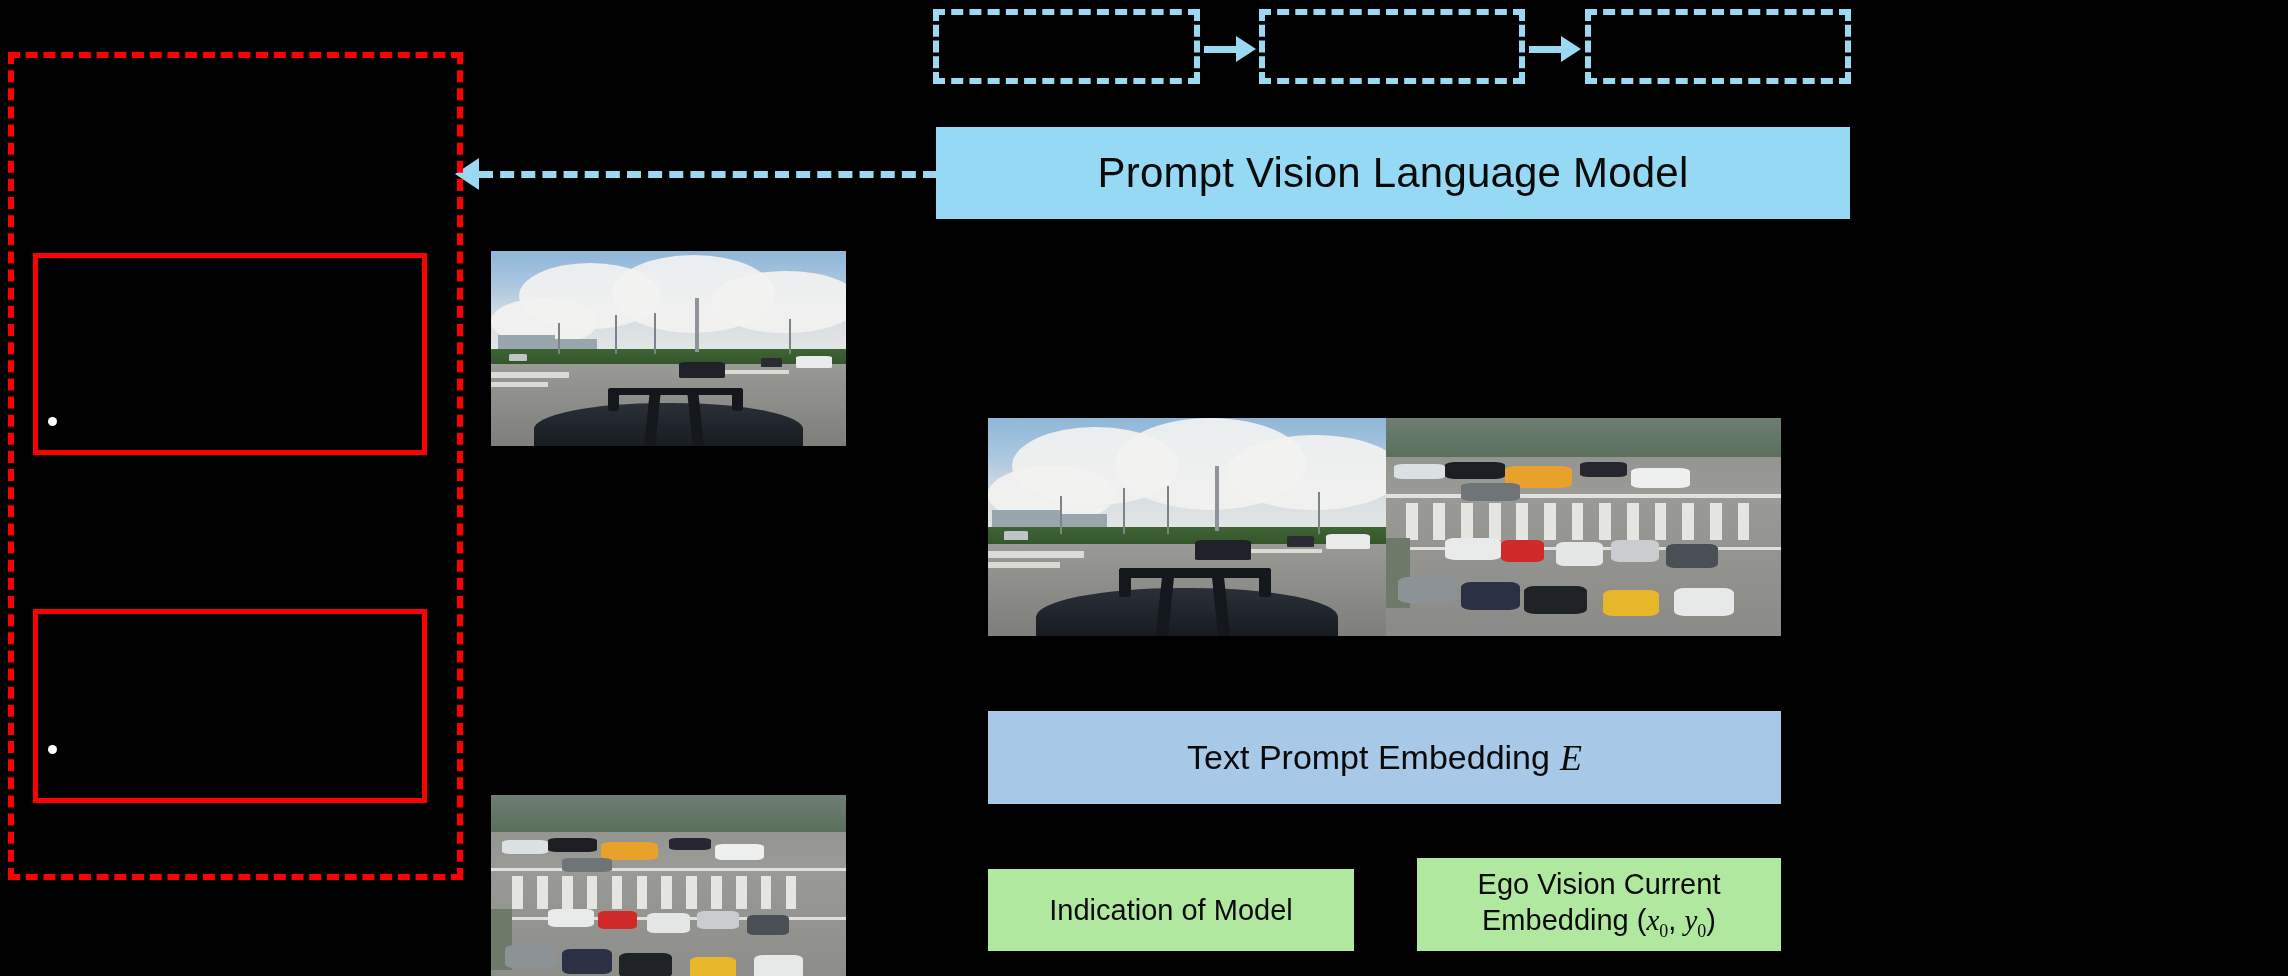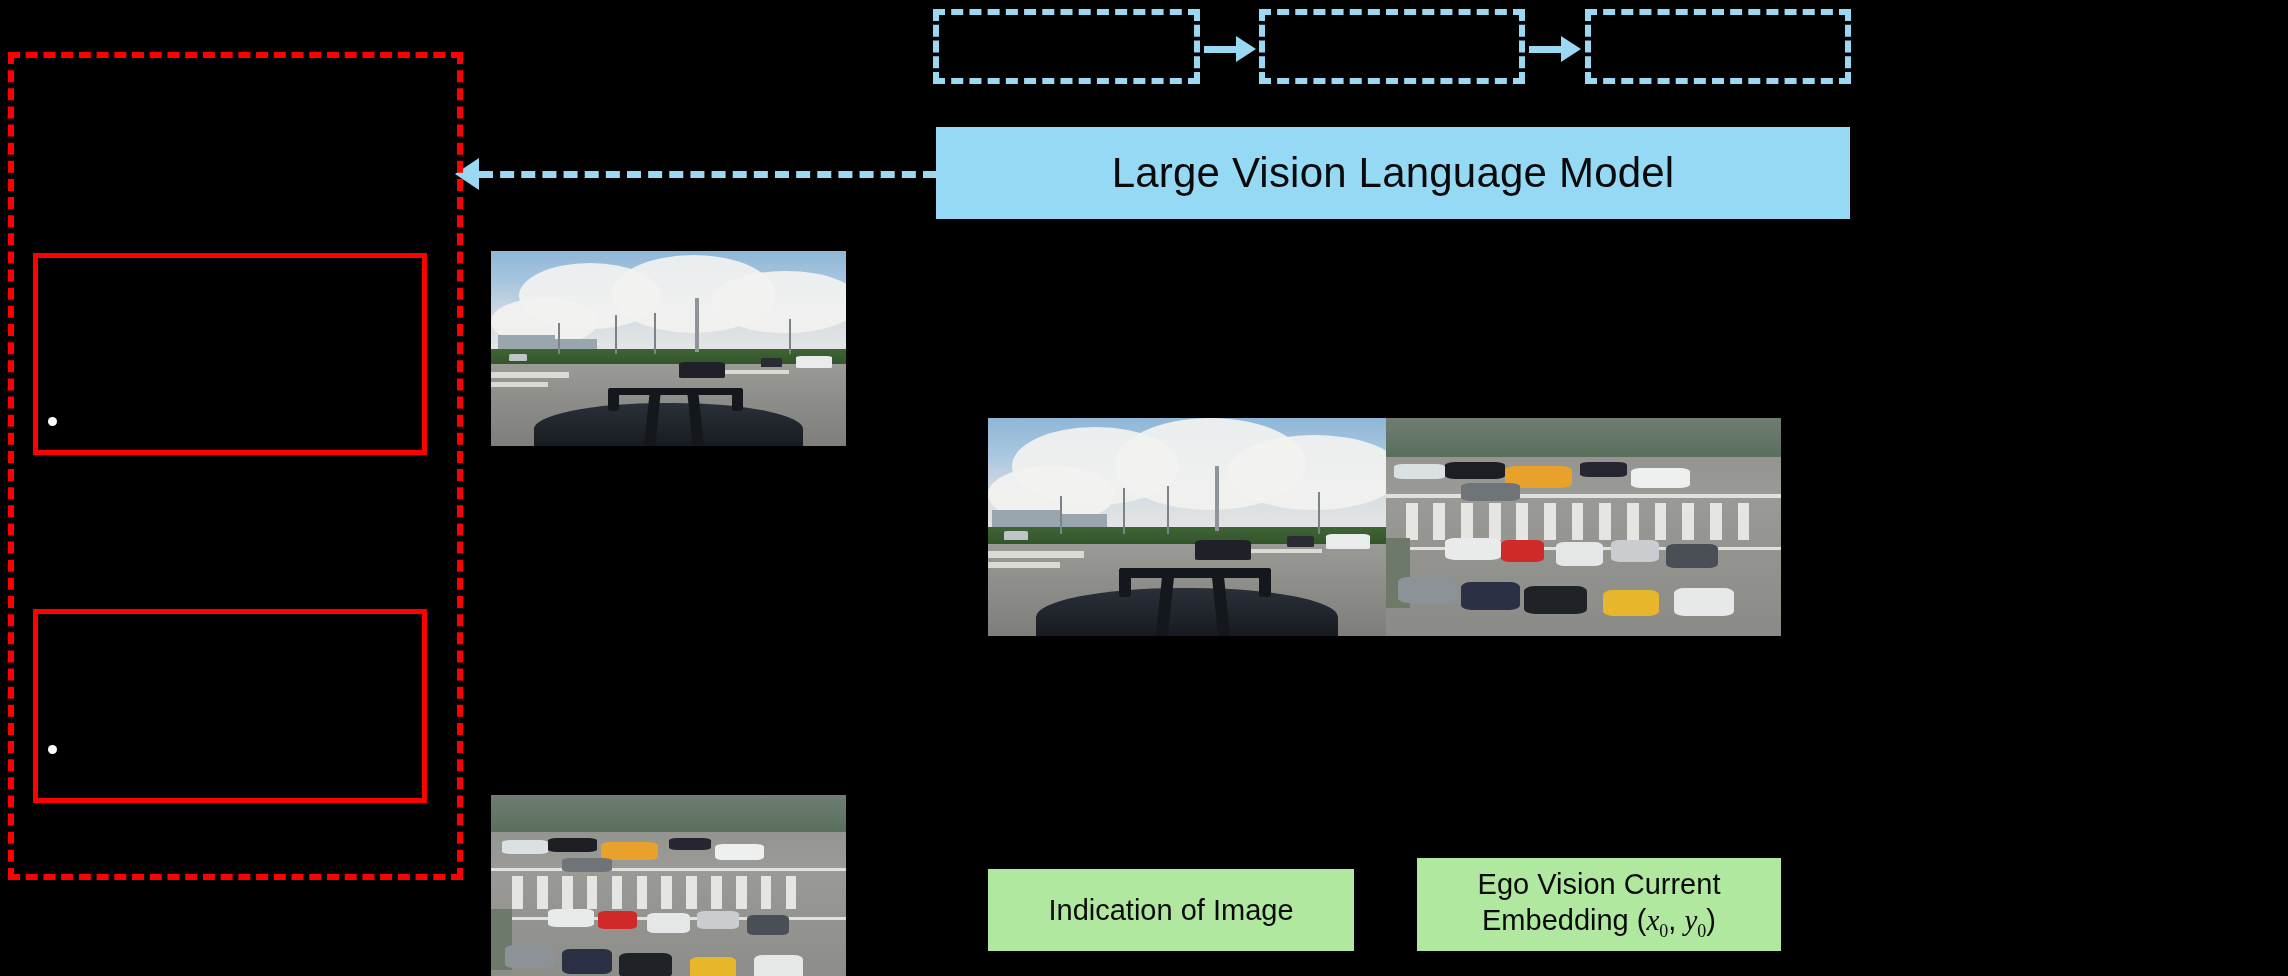--- a/index.html
+++ b/index.html
@@ -254,21 +254,21 @@
   <div class="abs arrow-right" style="left:1529px; top:36px; width:52px; height:26px;">
     <span class="shaft"></span>
     <span class="head"></span>
   </div>
 
   <div class="abs stage-box" style="left:1585px; top:9px; width:266px; height:75px;">
     <span class="hidden-label"></span>
   </div>
 
   <div class="abs lvlm" style="left:936px; top:127px; width:914px; height:92px;">
-    <span>Large Vision Language Model</span>
+    <span>Prompt Vision Language Model</span>
   </div>
 
   <div class="abs arrow-left-dashed" style="left:455px; top:158px; width:482px; height:32px;">
     <span class="head"></span>
     <span class="shaft"></span>
   </div>
 
   <div class="abs red-dashed-region" style="left:8px; top:52px; width:455px; height:828px;">
   </div>
 
@@ -422,32 +422,36 @@
       <div class="v" style="left:55%; top:79%; width:14%; height:12%; background:#E8B62A;"></div>
       <div class="v" style="left:73%; top:78%; width:15%; height:13%; background:#e7e9e9;"></div>
     </div>
   </div>
 
   <div class="abs arrow-up" style="left:1378px; top:646px; width:22px; height:60px;">
     <span class="head"></span>
     <span class="shaft"></span>
   </div>
 
+  <div class="abs embedding" style="left:988px; top:711px; width:793px; height:93px;">
+    <span>Text Prompt Embedding</span>
+    <span class="math">E</span>
+  </div>
 
   <div class="abs arrow-up" style="left:1160px; top:806px; width:22px; height:56px;">
     <span class="head"></span>
     <span class="shaft"></span>
   </div>
   <div class="abs arrow-up" style="left:1588px; top:806px; width:22px; height:56px;">
     <span class="head"></span>
     <span class="shaft"></span>
   </div>
 
   <div class="abs leafbox" style="left:988px; top:869px; width:366px; height:82px;">
-    <span>Indication of Image</span>
+    <span>Indication of Model</span>
   </div>
 
   <div class="abs leafbox" style="left:1417px; top:858px; width:364px; height:93px; flex-direction:column;">
     <span>Ego Vision Current</span>
     <span>
       <span>Embedding (</span><span class="math"><span>x</span><sub>0</sub></span><span>, </span><span class="math"><span>y</span><sub>0</sub></span><span>)</span>
     </span>
   </div>
 
 </div>

